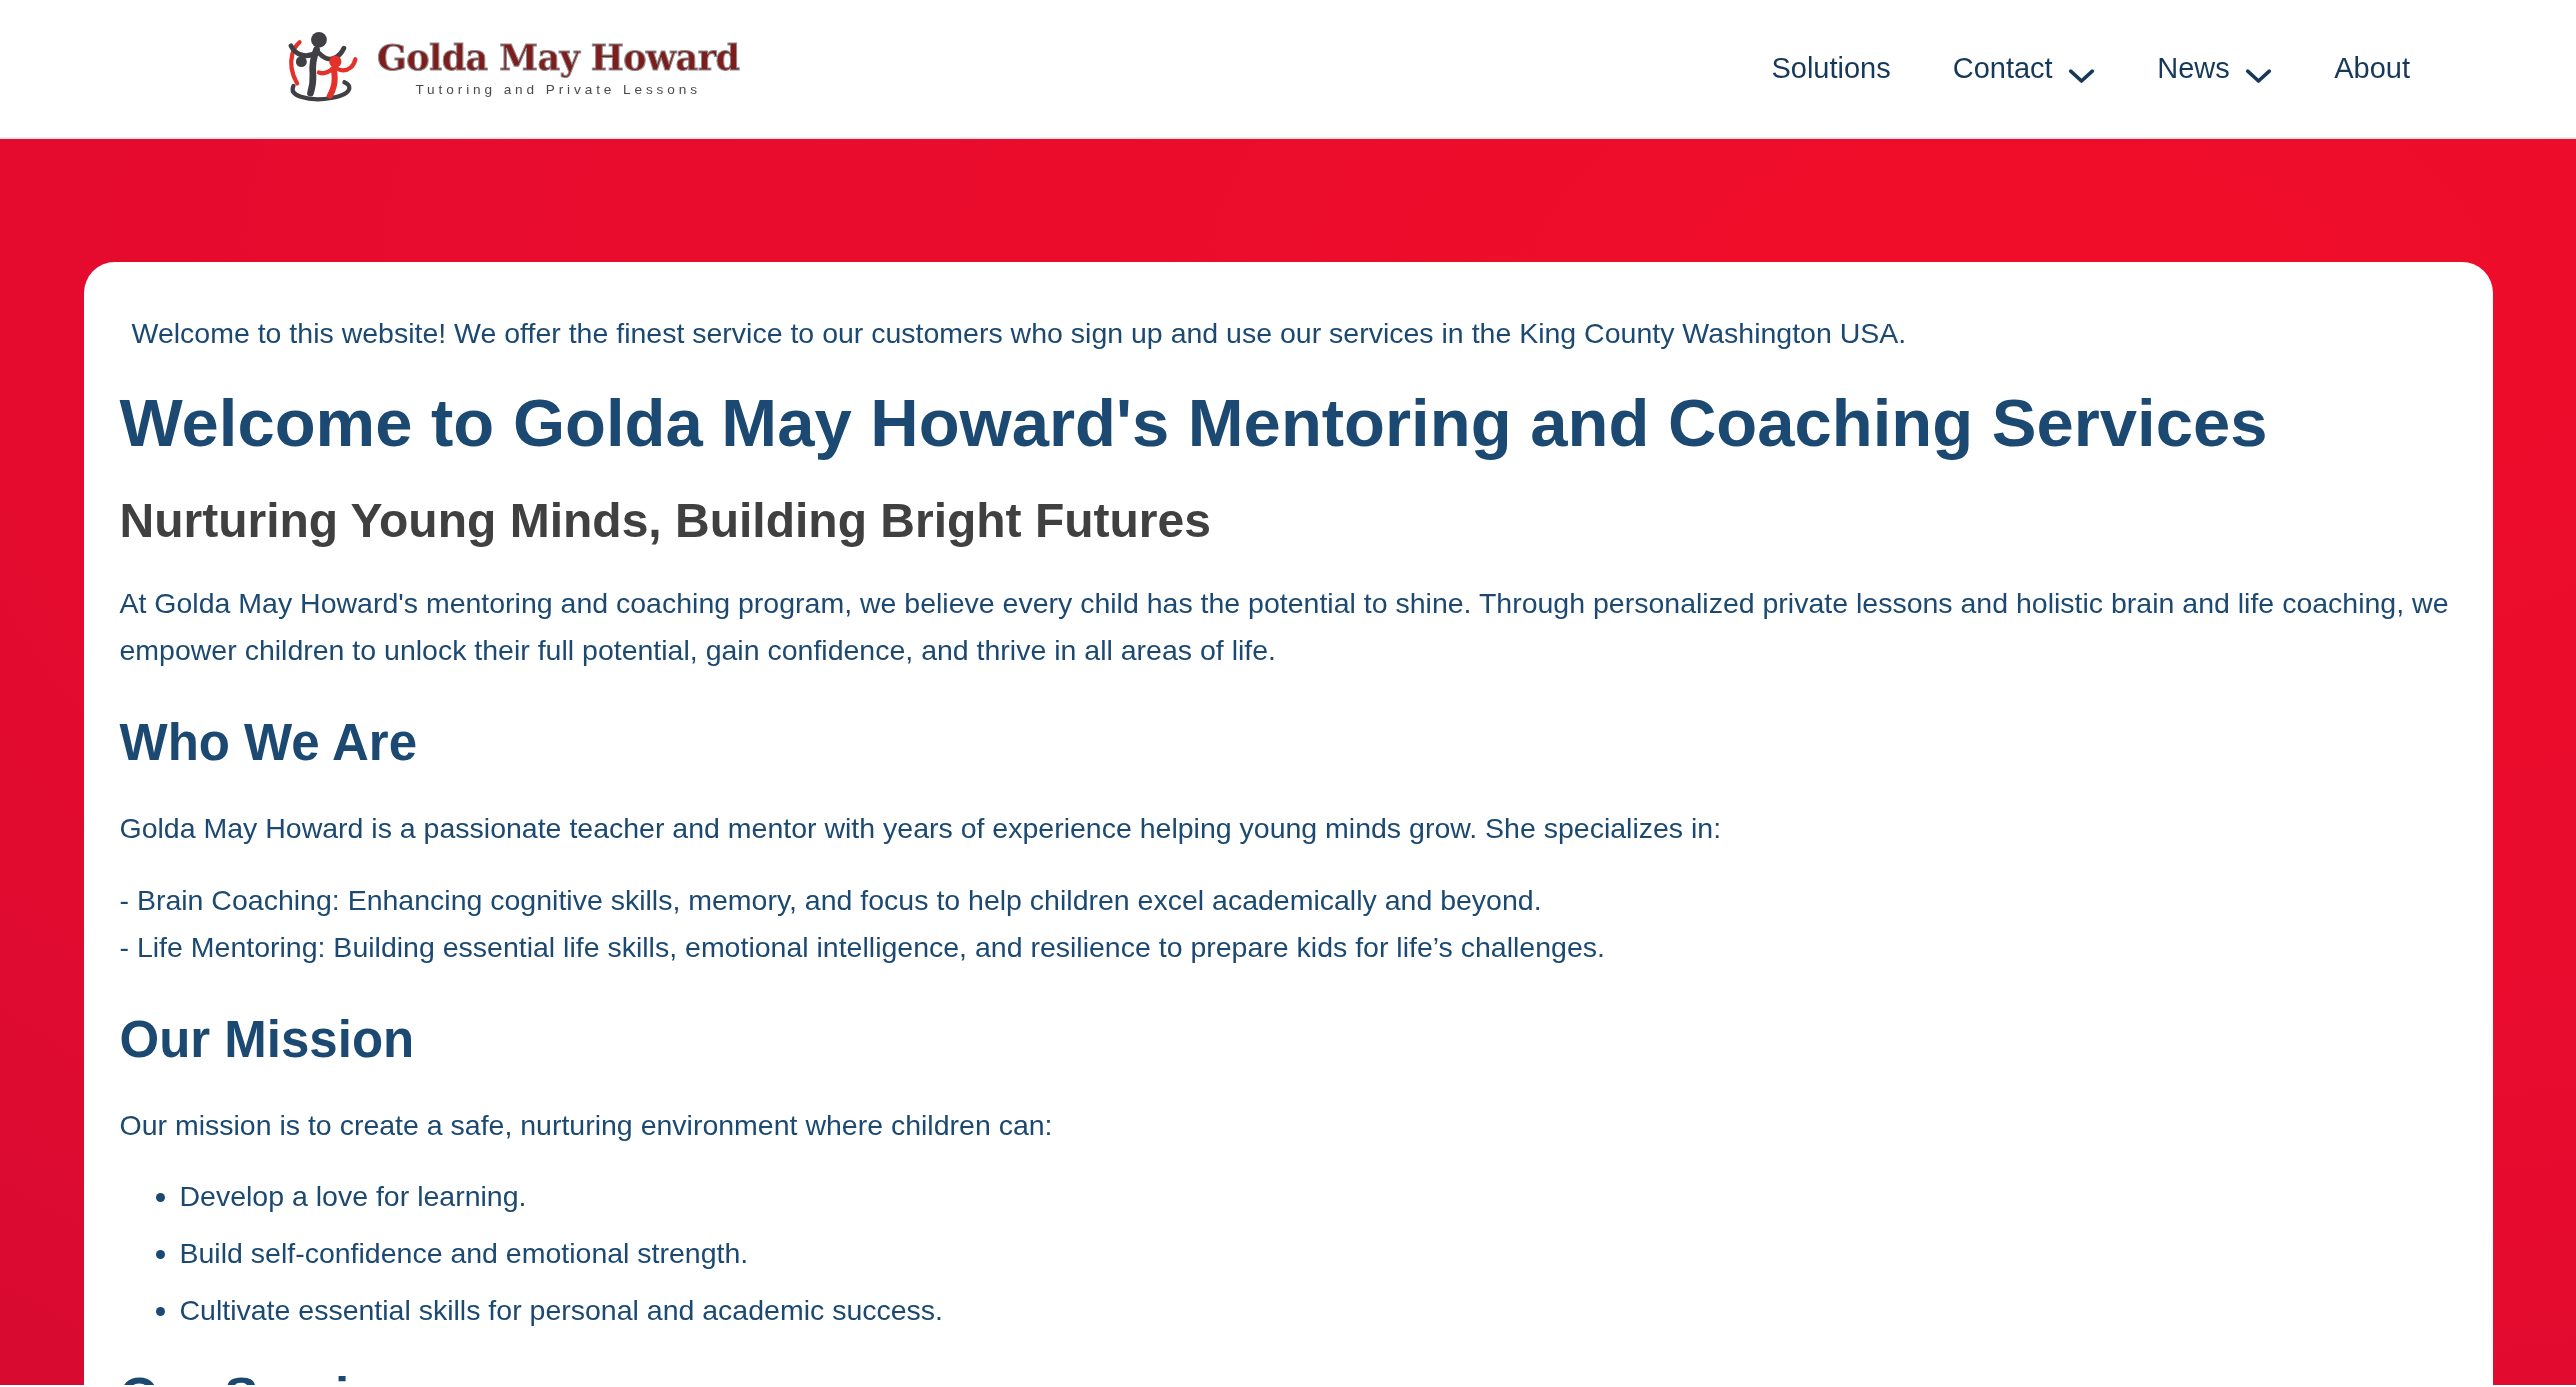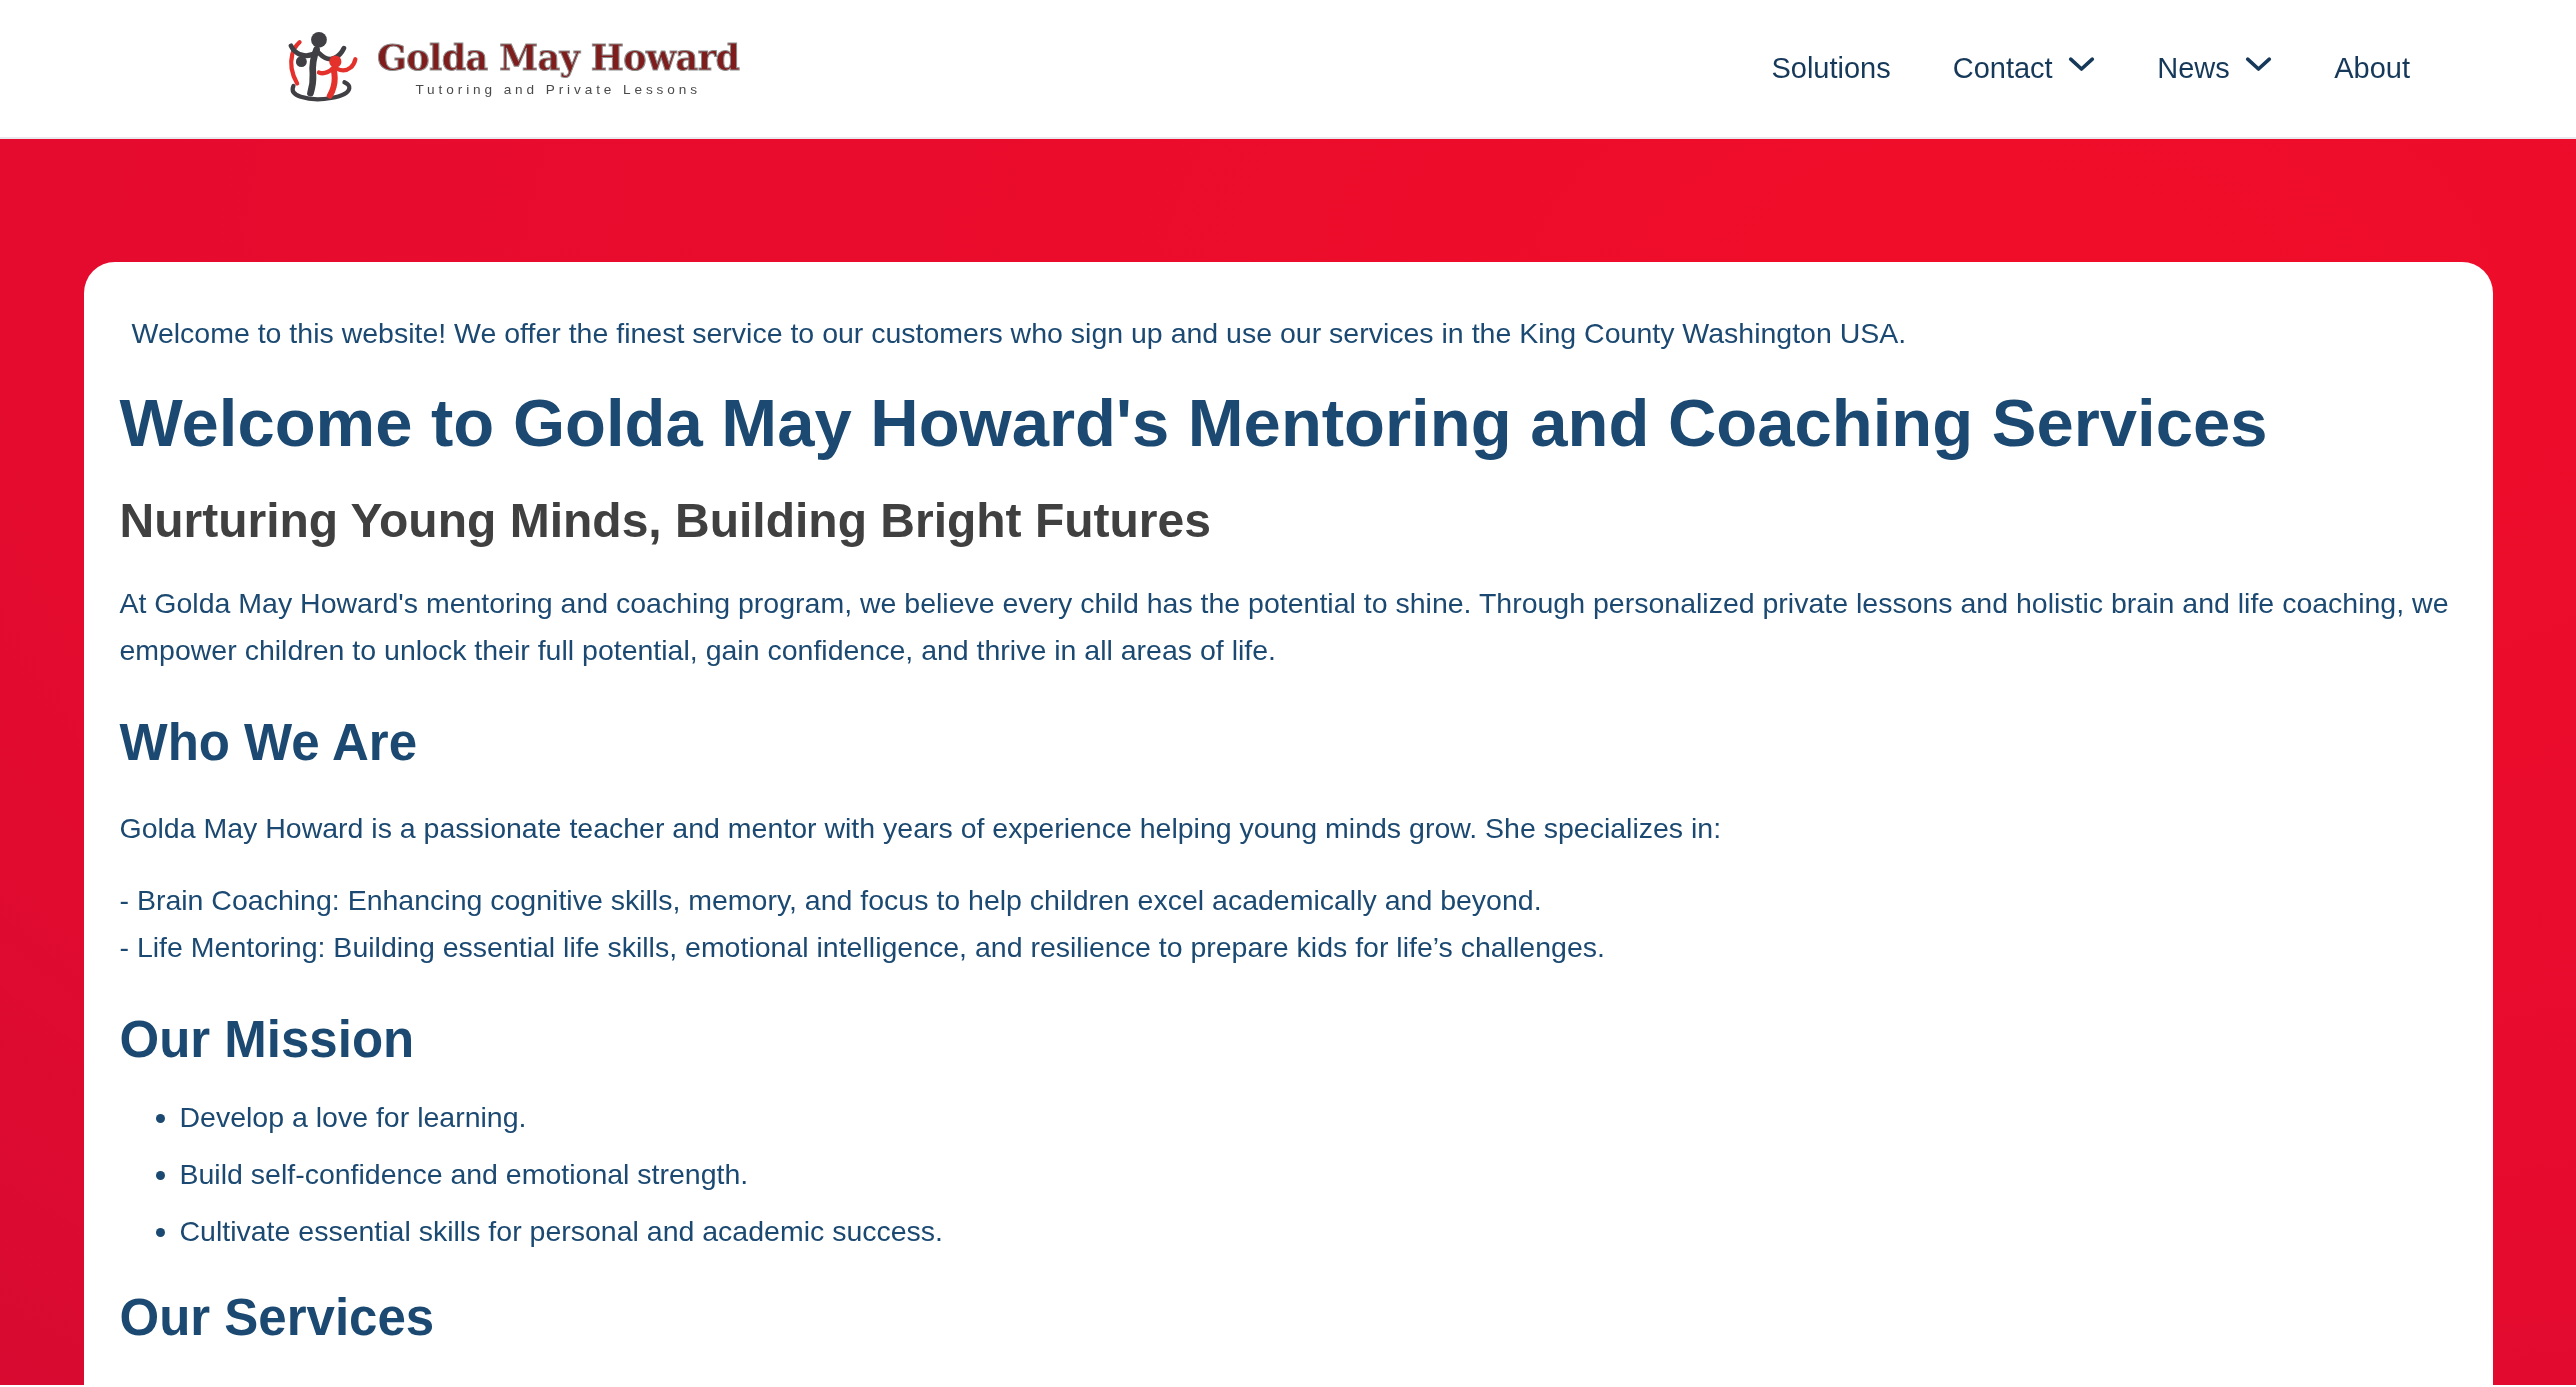--- a/index.html
+++ b/index.html
@@ -32,21 +32,21 @@
   }
   .logo-tagline{
     font-size:13.6px;
     letter-spacing:3.9px;
     color:#4a4a4a;
     margin-top:7.8px;
     white-space:nowrap;
   }
   .main-nav{display:flex;align-items:center;gap:62px;}
   .nav-item{
-    display:flex;align-items:flex-start;gap:15.5px;
+    display:flex;align-items:flex-end;gap:15.5px;
     font-size:29px;color:#16395a;cursor:pointer;white-space:nowrap;
   }
   .nav-item svg{display:block;margin-top:3.9px;}
 
   
   .hero{
     height:1246px;
     background:radial-gradient(130% 140% at 78% 12%, #f00d29 0%, #e60b2e 55%, #d20a32 100%);
     overflow:hidden;
   }
@@ -165,20 +165,21 @@
 
     <p class="body-text">Golda May Howard is a passionate teacher and mentor with years of experience helping young minds grow. She specializes in:</p>
 
     <div class="spec-lines">
       <div class="spec-line"><span>- </span><b>Brain Coaching</b><span>: Enhancing cognitive skills, memory, and focus to help children excel academically and beyond.</span></div>
       <div class="spec-line"><span>- </span><b>Life Mentoring</b><span>: Building essential life skills, emotional intelligence, and resilience to prepare kids for life’s challenges.</span></div>
     </div>
 
     <h3 class="section-heading">Our Mission</h3>
 
+    <p class="body-text">Our mission is to create a safe, nurturing environment where children can:</p>
 
     <ul class="mission-list">
       <li>Develop a love for learning.</li>
       <li>Build self-confidence and emotional strength.</li>
       <li>Cultivate essential skills for personal and academic success.</li>
     </ul>
 
     <h3 class="section-heading">Our Services</h3>
 
   </main>

